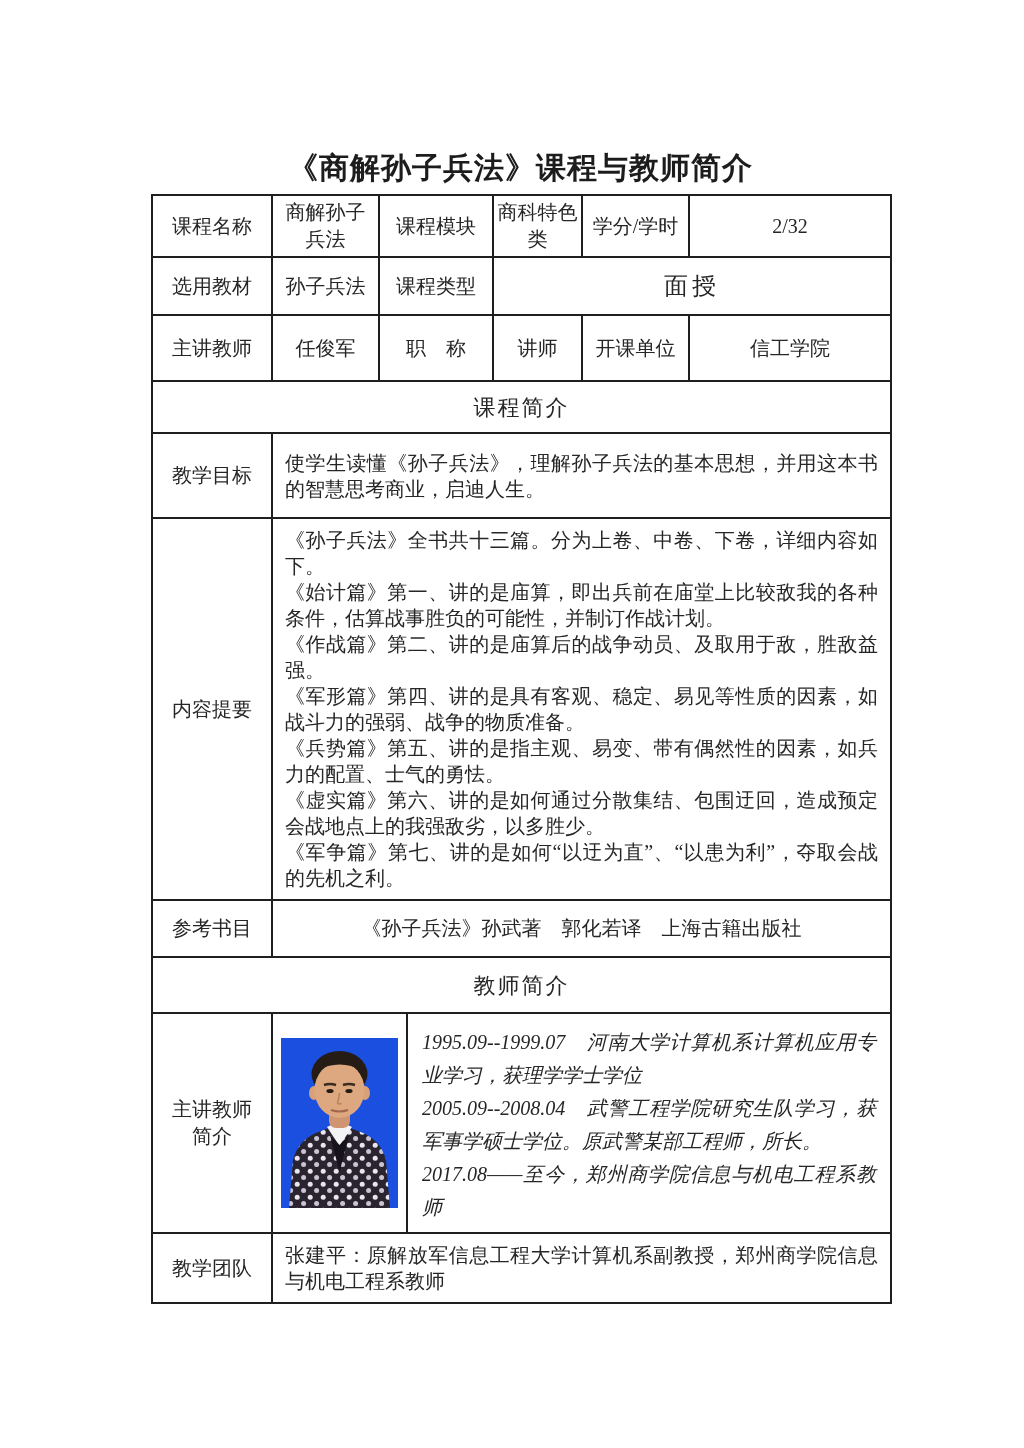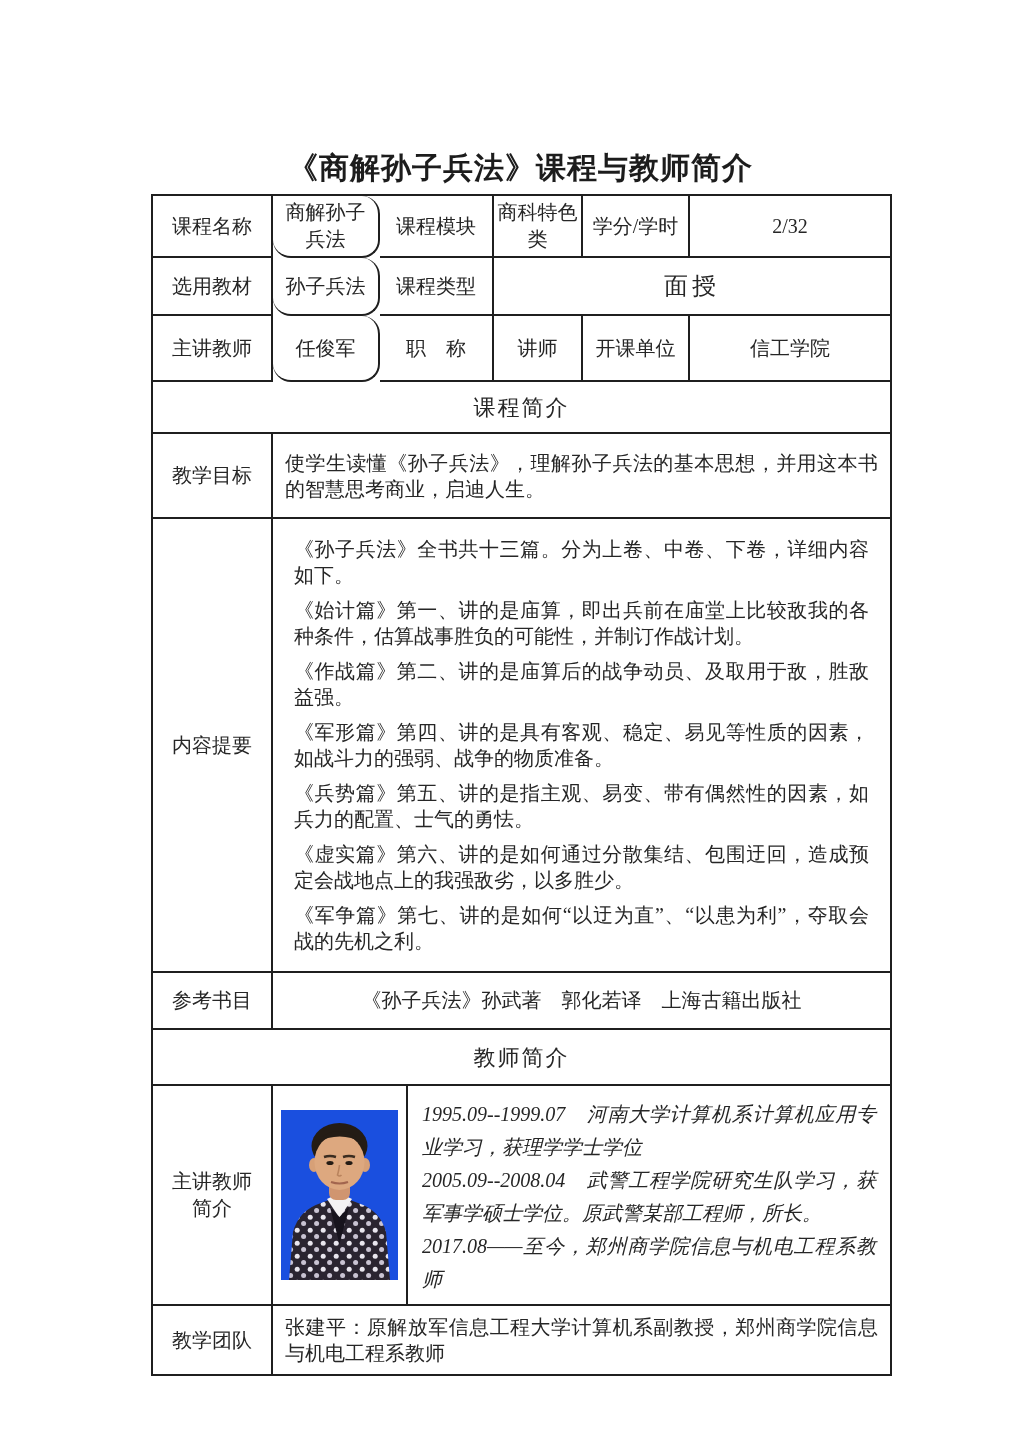--- a/index.html
+++ b/index.html
@@ -37,21 +37,21 @@
     display:flex;
     align-items:center;
     justify-content:center;
     text-align:center;
     font-size:20px;
     line-height:27px;
     white-space:pre-line;
     padding:2px;
   }
   .w1{width:120px;flex:0 0 120px;}
-  .w2{width:107px;flex:0 0 107px;border-radius:18px;}
+  .w2{width:107px;flex:0 0 107px;}
   .w3{width:114px;flex:0 0 114px;}
   .w4{width:89px;flex:0 0 89px;}
   .w5{width:107px;flex:0 0 107px;}
   .wp{width:135px;flex:0 0 135px;}
   .fx{flex:1 1 auto;min-width:0;}
   .r1{min-height:62px;}
   .r2{min-height:58px;}
   .r3{min-height:66px;}
   .r4{min-height:52px;}
   .r5{min-height:85px;}
@@ -66,21 +66,21 @@
   .txt{
     display:block;
     text-align:justify;
     white-space:normal;
     padding:8px 12px;
     font-size:20px;
     line-height:26px;
   }
   .txt.vcenter{display:flex;align-items:center;text-align:justify;}
   .txt.vcenter .inner{width:100%;}
-  .summary p{margin:9px;white-space:pre-wrap;}
+  .summary p{margin:0;white-space:pre-wrap;}
   .bio{line-height:33px;padding:12px 14px 8px 14px;}
   .bio div{margin:0;font-style:italic;}
   .photo-cell{padding:0;}
   .photo-frame{width:117px;height:170px;display:block;}
 </style>
 </head>
 <body>
 
 <div class="page">
 

